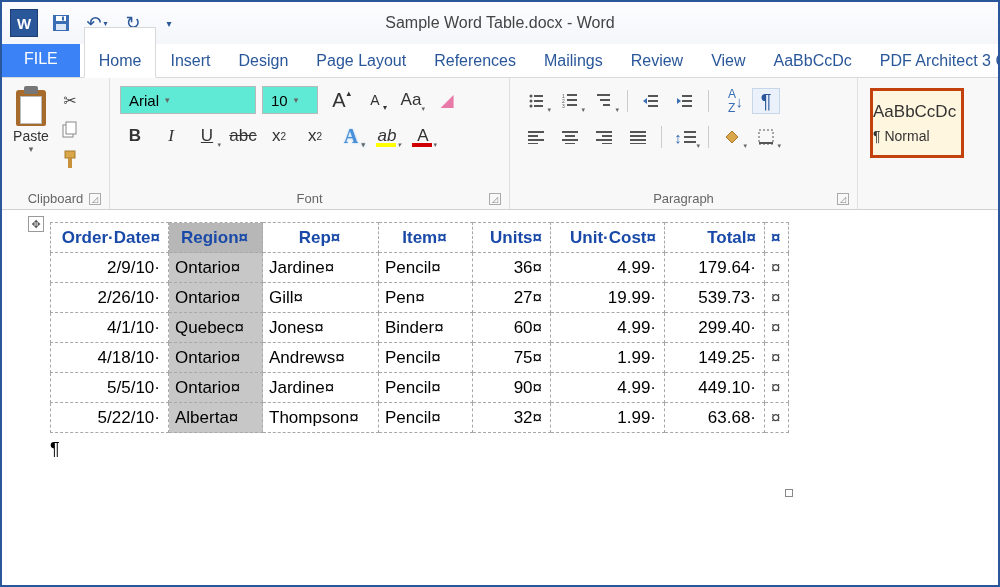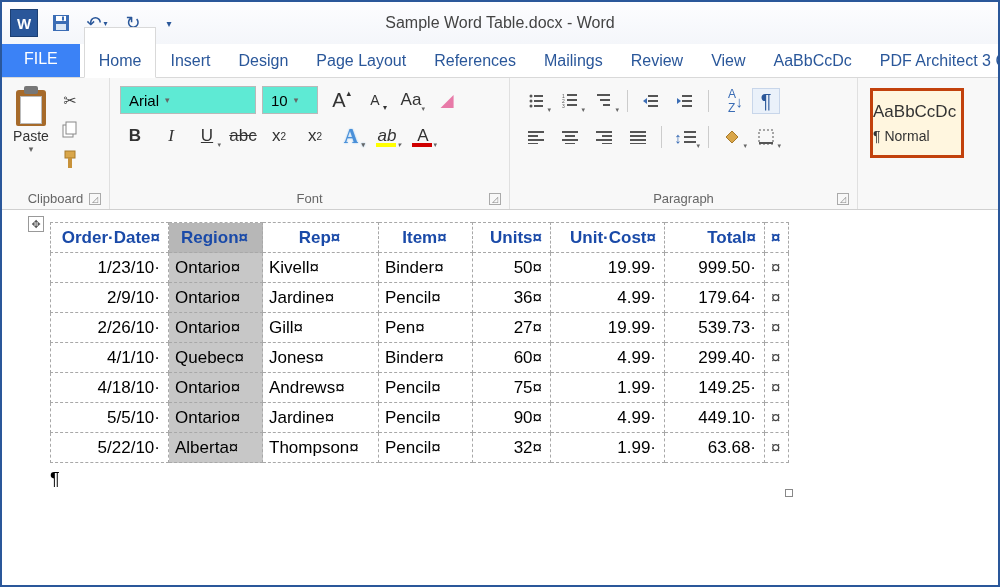--- a/index.html
+++ b/index.html
@@ -438,30 +438,20 @@
         <th class="col-region" style="width:94px;">Region¤</th>
         <th style="width:116px;">Rep¤</th>
         <th style="width:94px;">Item¤</th>
         <th class="rt" style="width:78px;">Units¤</th>
         <th class="rt" style="width:114px;">Unit·Cost¤</th>
         <th class="rt" style="width:100px;">Total¤</th>
         <th class="endcell">¤</th>
       </tr>
     </thead>
     <tbody id="tbody">
-        <tr>
-          <td class="rt">1/23/10·</td>
-          <td class="lt col-region">Ontario¤</td>
-          <td class="lt">Kivell¤</td>
-          <td class="lt">Binder¤</td>
-          <td class="rt">50¤</td>
-          <td class="rt">19.99·</td>
-          <td class="rt">999.50·</td>
-          <td class="endcell">¤</td>
-        </tr>
         <tr>
           <td class="rt">2/9/10·</td>
           <td class="lt col-region">Ontario¤</td>
           <td class="lt">Jardine¤</td>
           <td class="lt">Pencil¤</td>
           <td class="rt">36¤</td>
           <td class="rt">4.99·</td>
           <td class="rt">179.64·</td>
           <td class="endcell">¤</td>
         </tr>

